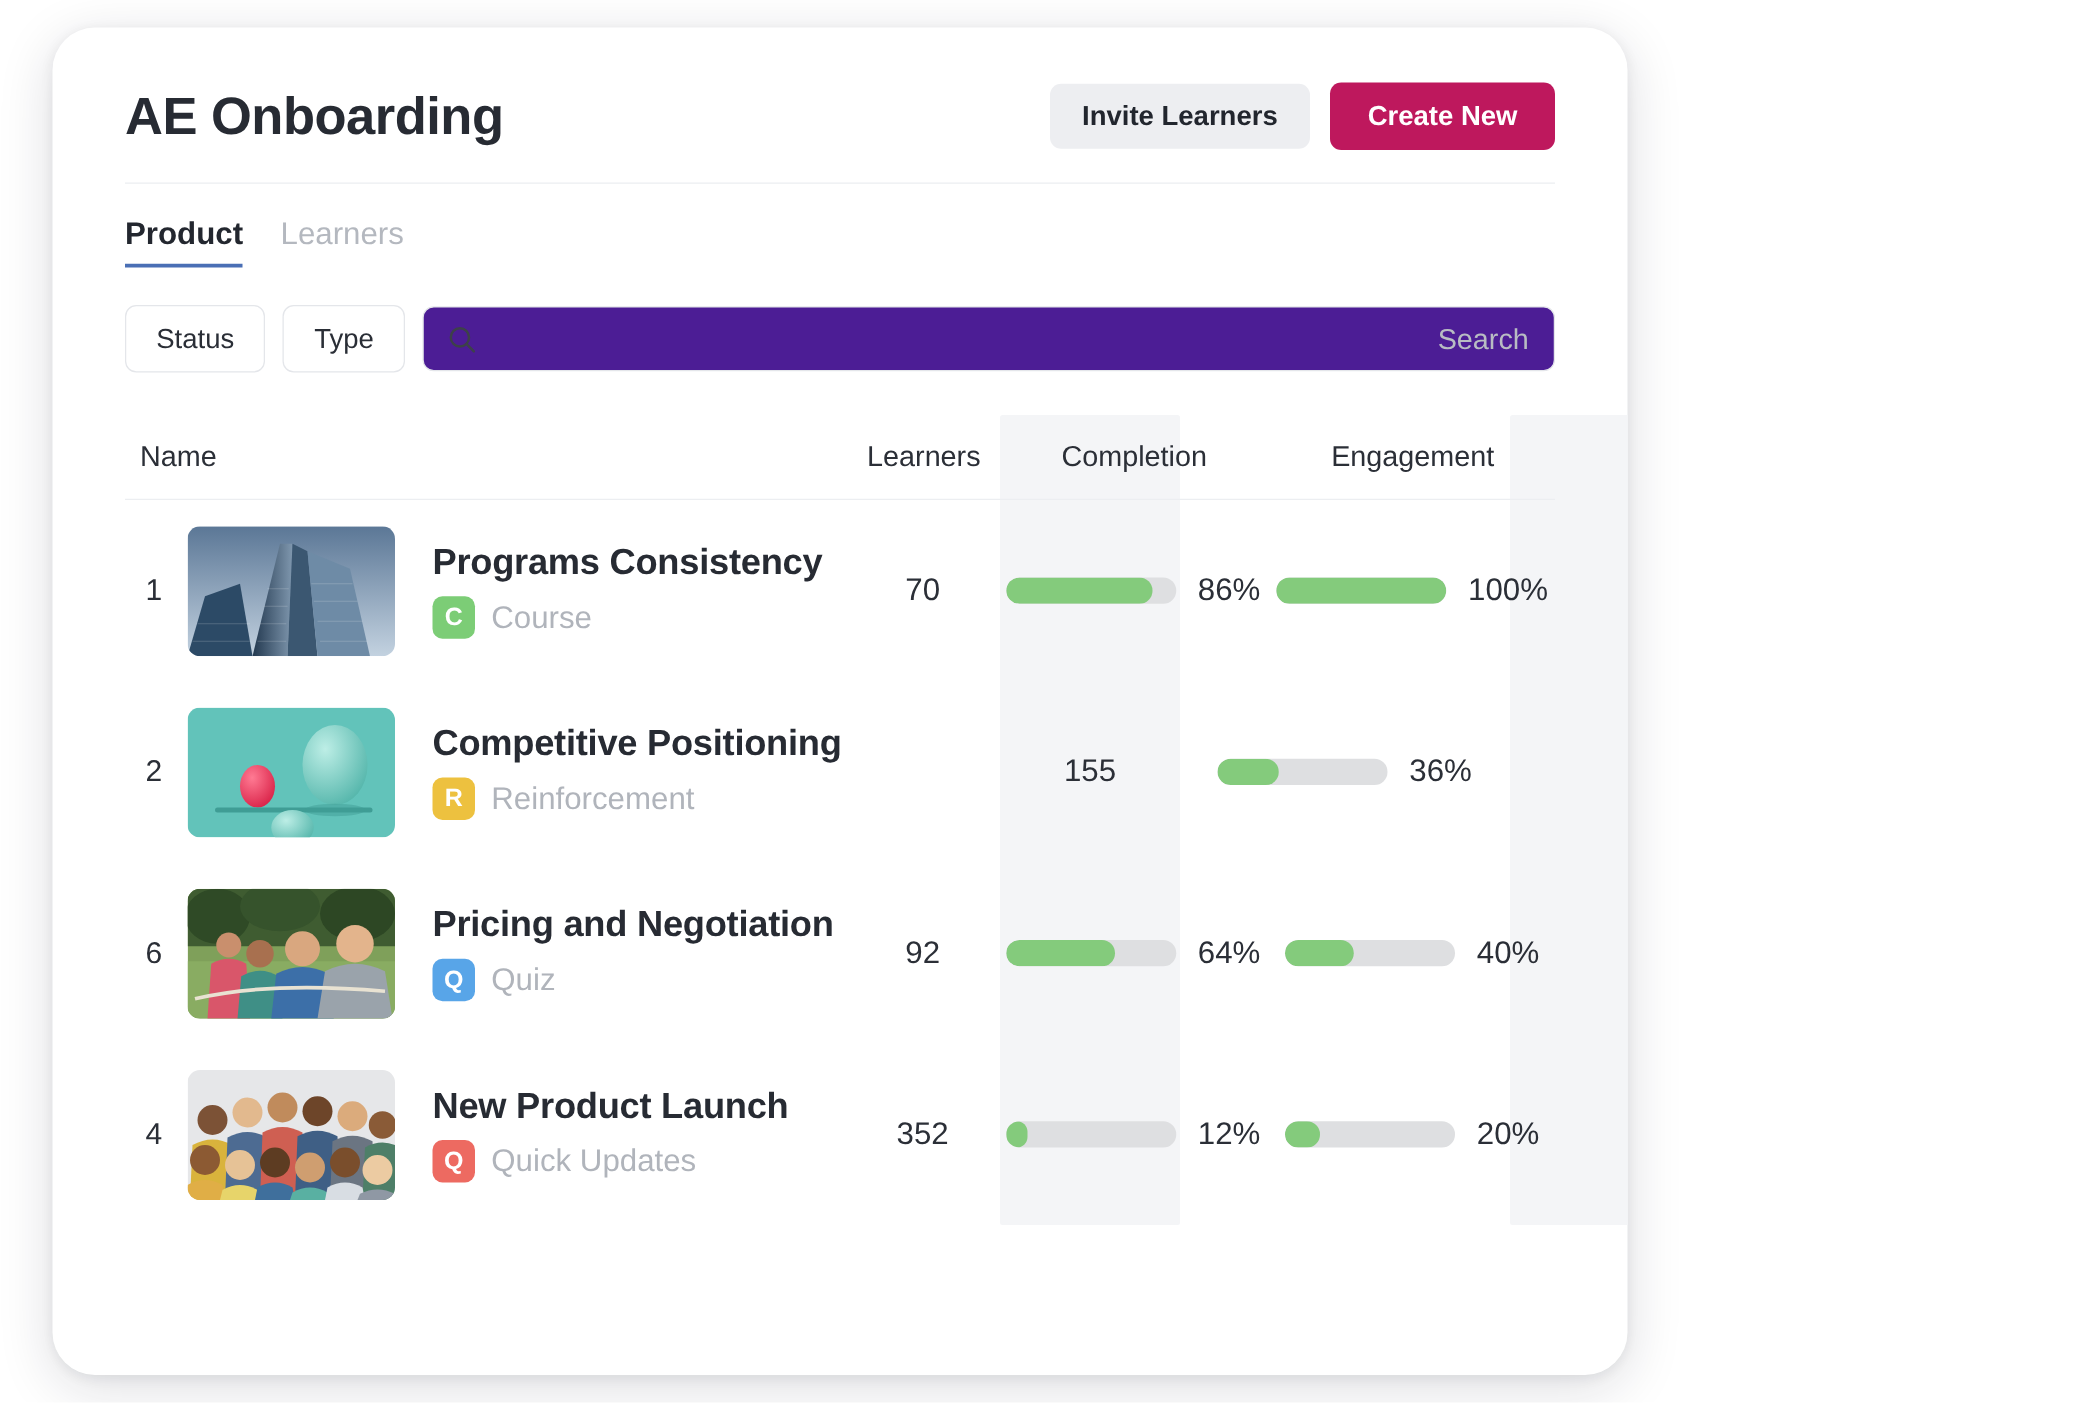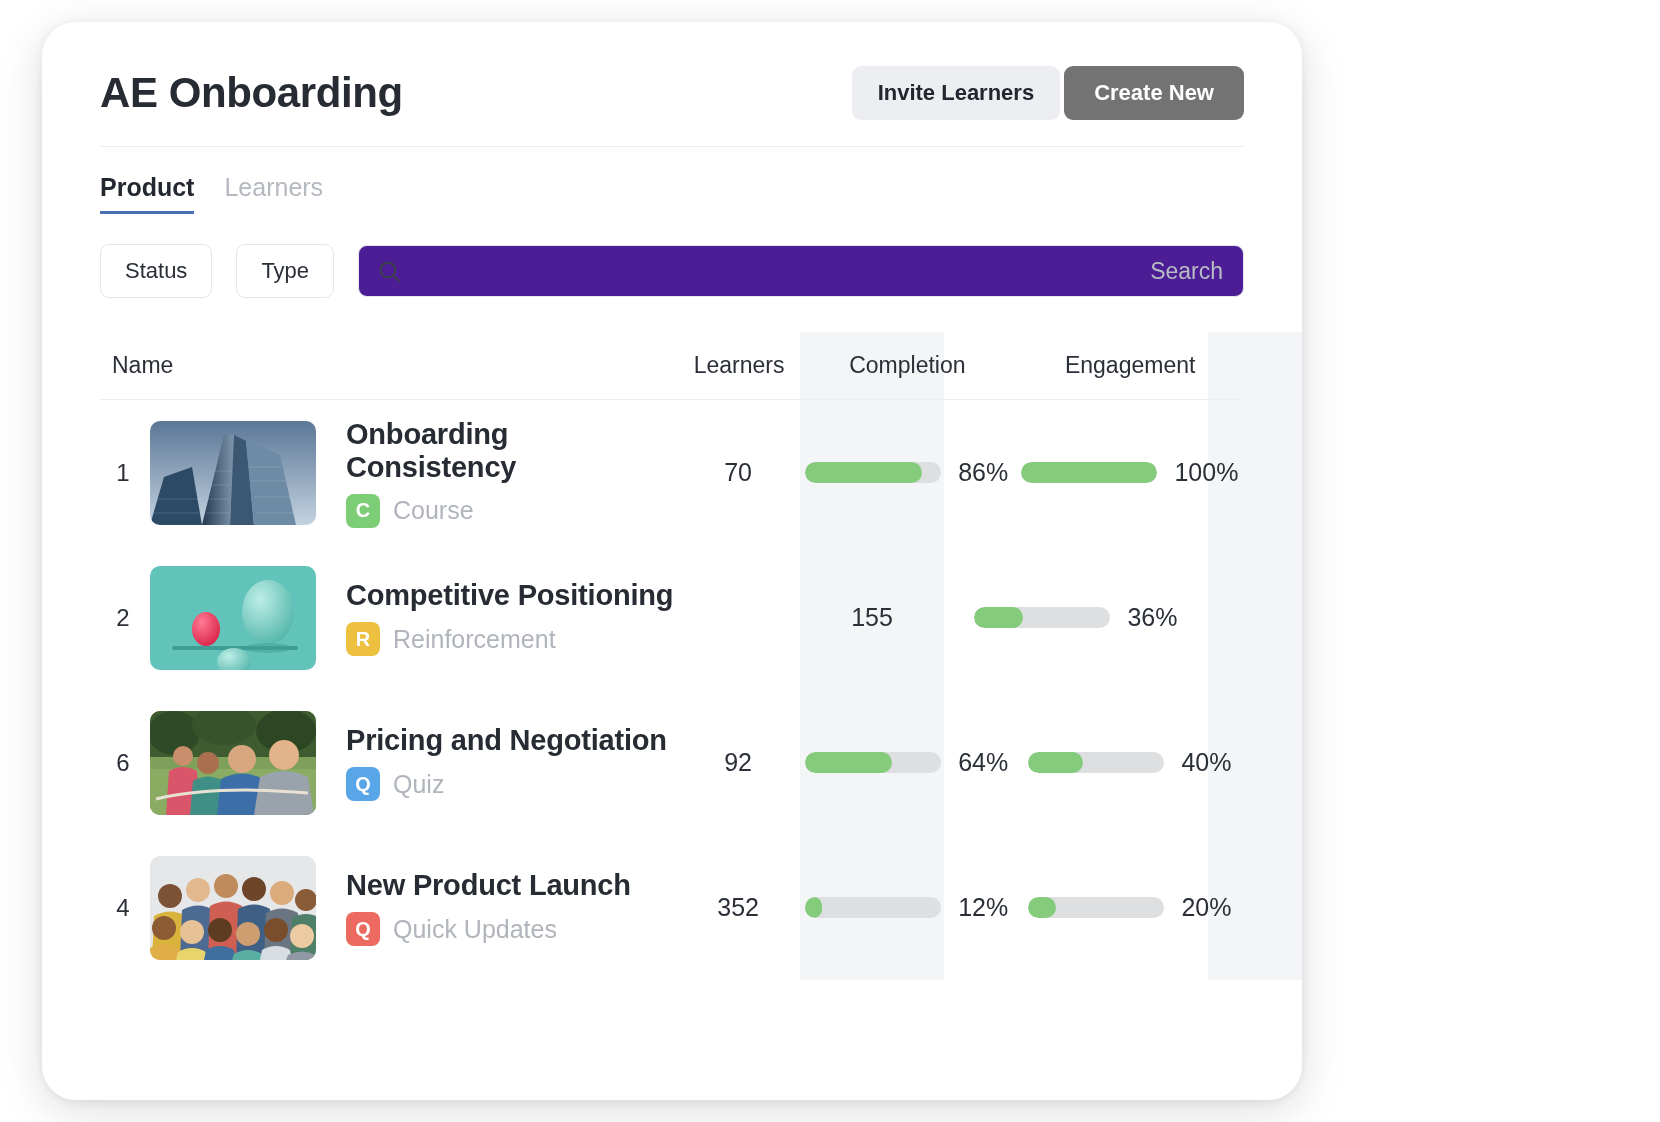--- a/index.html
+++ b/index.html
@@ -33,44 +33,44 @@
   
   .header-row {
     display: flex; align-items: center; justify-content: space-between;
     padding-bottom: 26px;
     border-bottom: 1px solid #eceef1;
   }
   .page-title {
     font-size: 42px; font-weight: 700; letter-spacing: -0.4px;
     color: #272b33;
   }
-  .header-actions { display: flex; gap: 4px; }
+  .header-actions { display: flex; align-items: center; gap: 16px; }
   .btn {
     border: none; cursor: pointer;
     font-family: "Liberation Sans", sans-serif;
     font-size: 22px; font-weight: 700;
     border-radius: 9px;
     padding: 14px 26px;
     line-height: 1.1;
   }
   .btn-secondary { background: #edeef1; color: #22262e; }
-  .btn-primary { background: #737373; color: #ffffff; padding: 15px 30px; }
+  .btn-primary { background: #be185d; color: #ffffff; padding: 15px 30px; }
 
   
   .tabs { display: flex; align-items: flex-end; gap: 30px; margin-top: 26px; }
   .tab {
     font-size: 25px; cursor: pointer;
     padding-bottom: 9px;
     color: #b4b8bf; font-weight: 400;
     border-bottom: 3px solid transparent;
   }
   .tab.active { color: #23272f; font-weight: 700; border-bottom-color: #4a6fb5; }
 
   
-  .filters { display: flex; align-items: center; gap: 24px; margin-top: 30px; }
+  .filters { display: flex; align-items: center; gap: 14px; margin-top: 30px; }
   .pill {
     border: 1px solid #e4e6ea; background: #ffffff; border-radius: 9px;
     font-family: "Liberation Sans", sans-serif;
     font-size: 22px; color: #2a2e36;
     padding: 14px 24px; cursor: pointer; line-height: 1.1;
   }
   .search-box {
     flex: 1;
     border: 1px solid #e4e6ea; background: #4c1d95; border-radius: 9px;
     height: 52px;
@@ -221,21 +221,21 @@
                   <line x1="106" y1="92" x2="144" y2="92"></line>
                     <line x1="104" y1="76" x2="140" y2="76"></line>
                   <line x1="101" y1="60" x2="136" y2="60"></line>
                     <line x1="99" y1="46" x2="132" y2="46"></line>
                   <line x1="4" y1="92" x2="50" y2="92"></line>
                     <line x1="8" y1="78" x2="50" y2="78"></line>
                 </g>
               </svg>
             </div>
             <div class="name-block">
-              <div class="prog-name">Onboarding Consistency</div>
+              <div class="prog-name">Programs Consistency</div>
               <div class="type-line">
                 <div class="type-badge" style="background:#7ccd76">C</div>
                 <div class="type-label">Course</div>
               </div>
             </div>
           </div>
           <div class="cell-learners">70</div>
           <div class="cell-bar cell-compl">
             <div class="bar-track">
               <div class="bar-fill" style="width:86%"></div>

